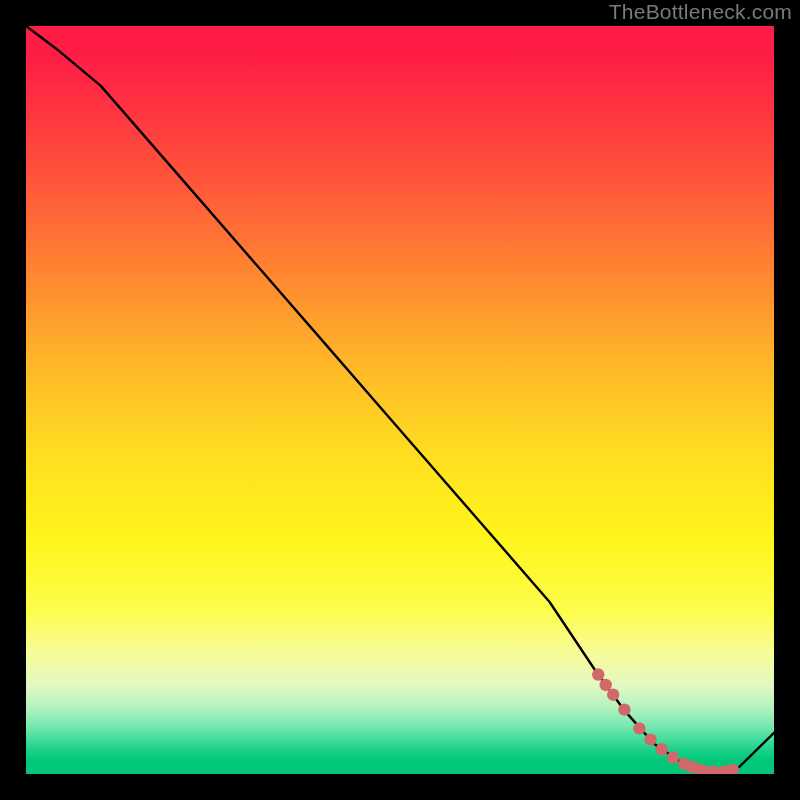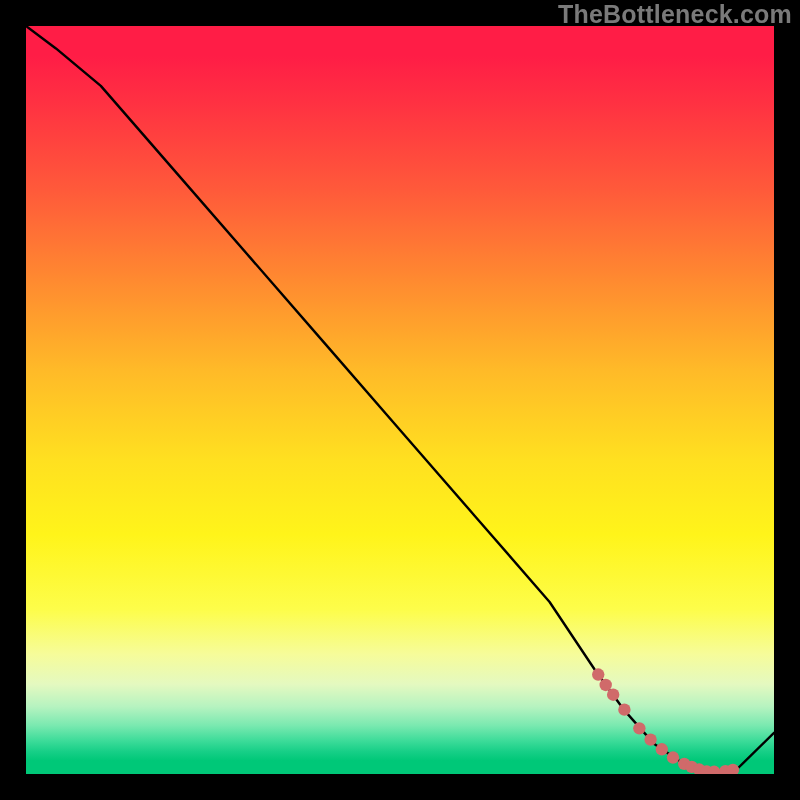--- a/index.html
+++ b/index.html
@@ -48,22 +48,22 @@
     left: 0;
     top: 0;
     width: 748px;
     height: 748px;
   }
   .watermark {
     position: absolute;
     top: 0;
     right: 8px;
     color: #7a7a7a;
-    font-size: 25px;
-    font-weight: 700;
+    font-size: 21px;
+    font-weight: 400;
     letter-spacing: 0.2px;
     user-select: none;
   }
 </style>
 </head>
 <body>
 
 <div class="frame">
   <div class="watermark">TheBottleneck.com</div>
 

